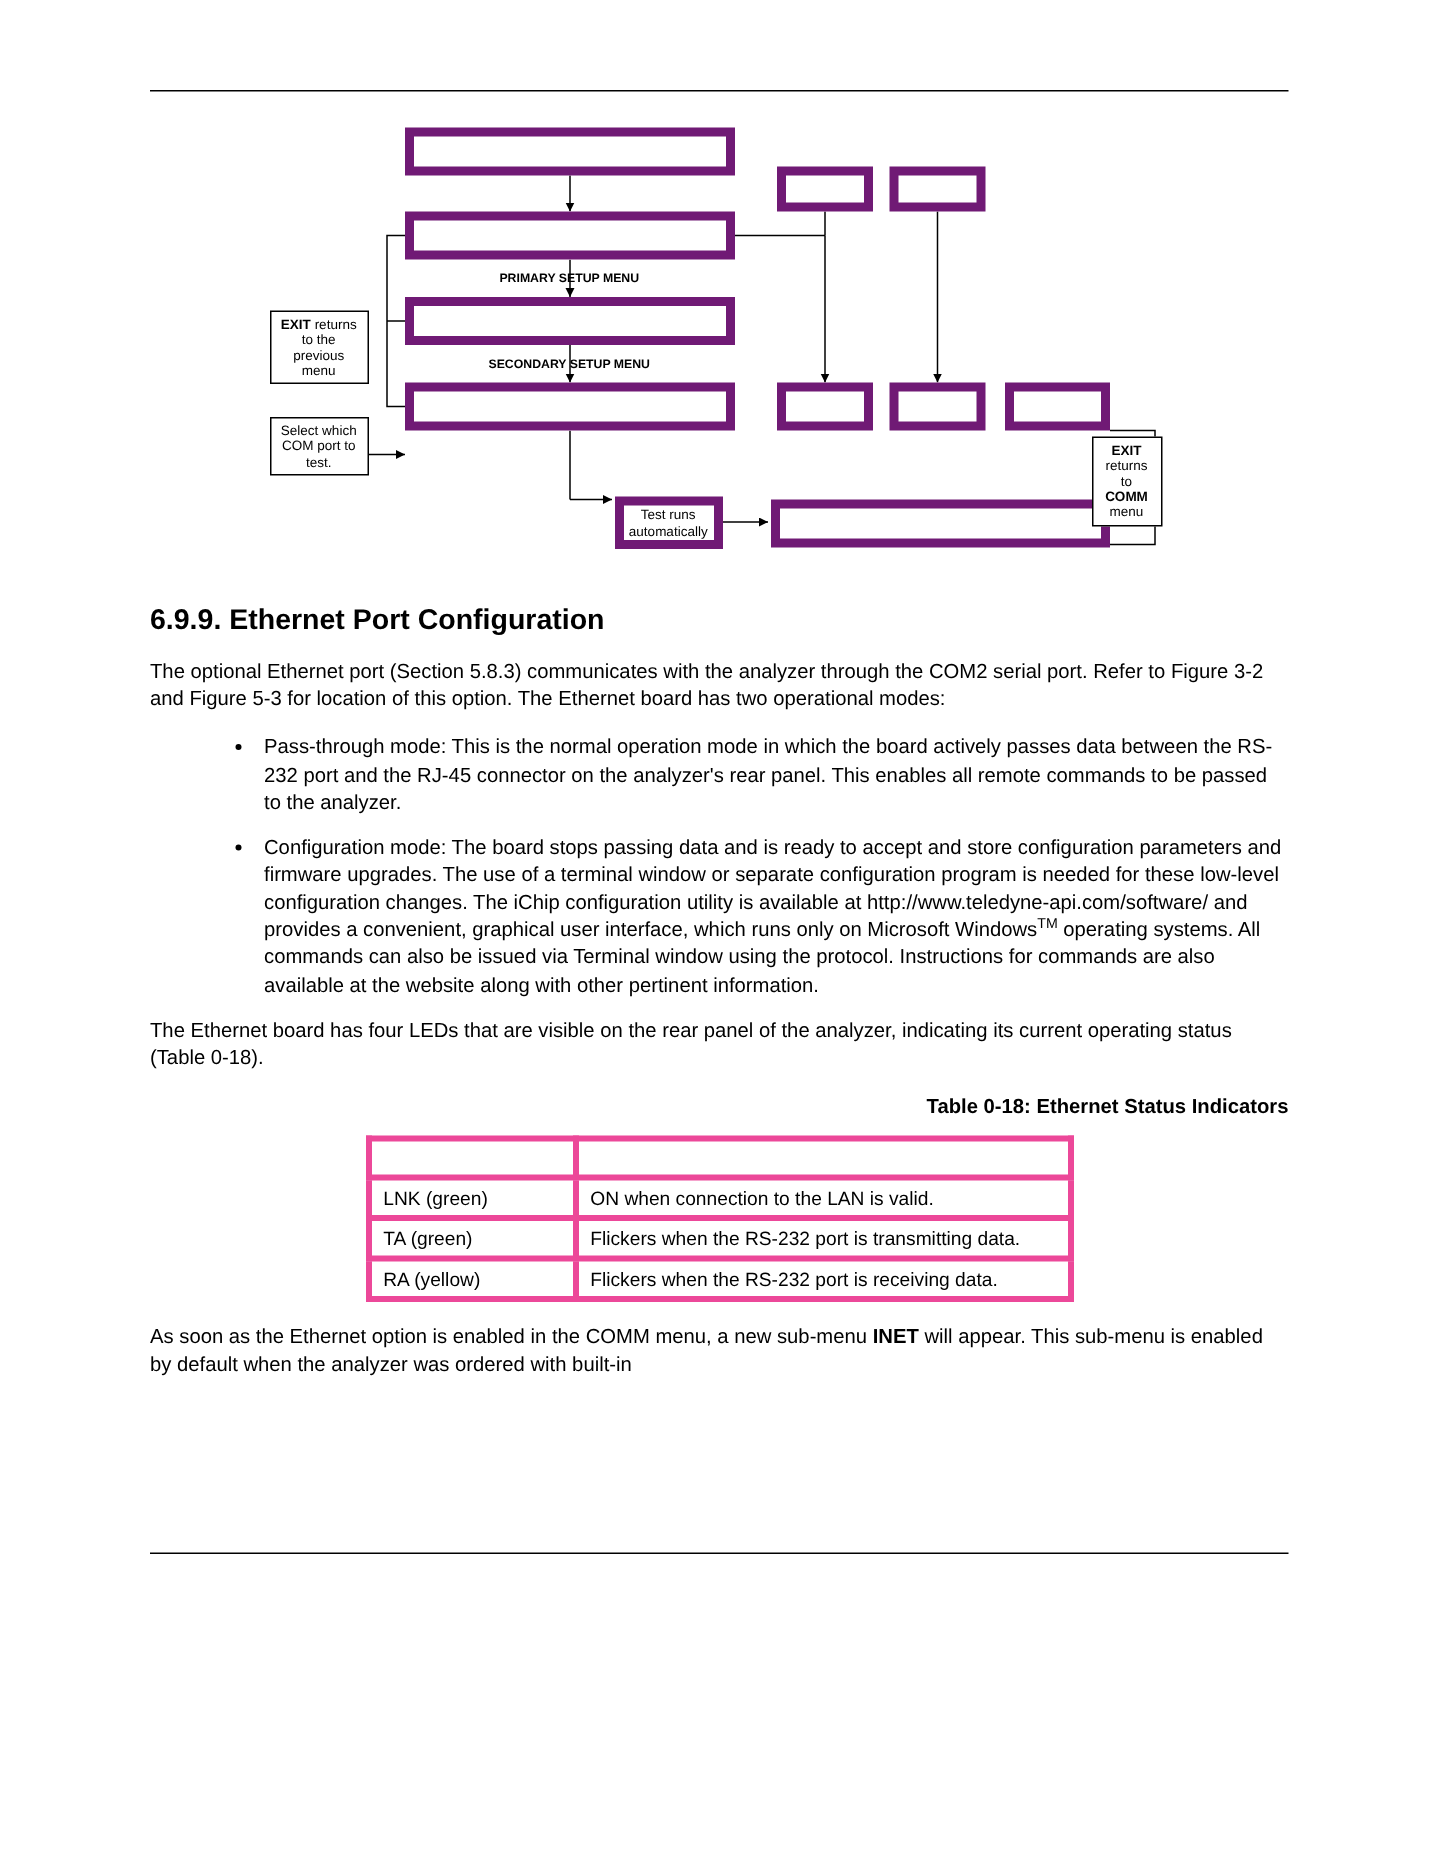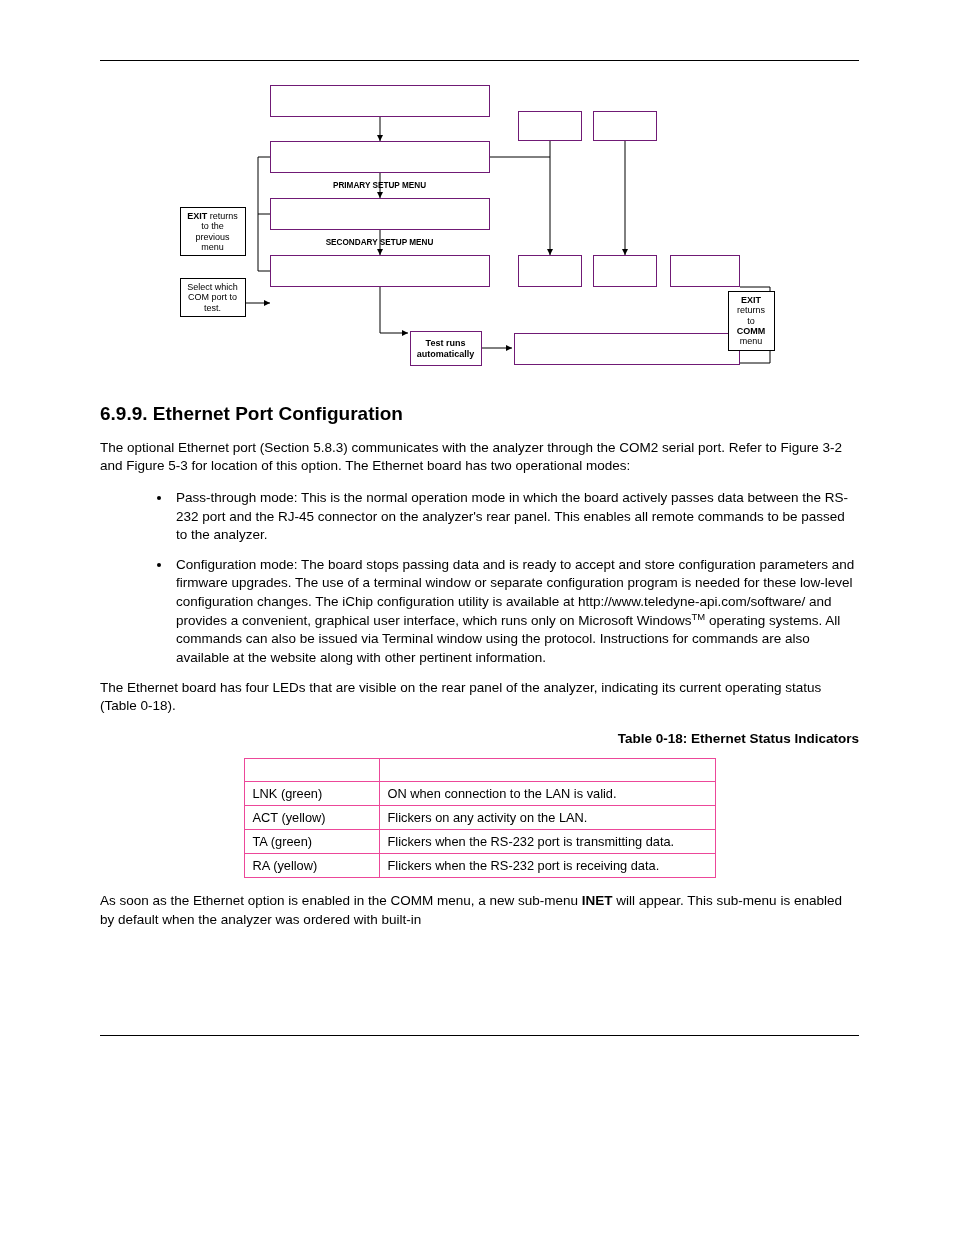--- a/index.html
+++ b/index.html
@@ -27,31 +27,30 @@
     margin: 0 0 14px 0;
   }
   .diagram {
     position: relative;
     width: 600px;
     height: 300px;
     margin: 0 auto 20px auto;
   }
   .dbox {
     position: absolute;
-    border: 1px solid #701a75;
+    border: 6px solid #701a75;
     background: #fff;
     font-size: 9px;
     text-align: center;
     display: flex;
     align-items: center;
     justify-content: center;
     padding: 2px 4px;
     box-sizing: border-box;
     line-height: 1.2;
-    font-weight: bold;
   }
   .side-note {
     position: absolute;
     border: 1px solid #000;
     font-size: 9px;
     text-align: center;
     padding: 3px 4px;
     box-sizing: border-box;
     line-height: 1.15;
     background: #fff;
@@ -100,21 +99,21 @@
     font-size: 13.5px;
     margin: 16px 0 12px 0;
   }
   table.status {
     border-collapse: collapse;
     margin: 0 auto 14px auto;
     width: 472px;
     font-size: 12.8px;
   }
   table.status th, table.status td {
-    border: 1px solid #ec4899;
+    border: 4px solid #ec4899;
     padding: 4px 8px;
     text-align: left;
     vertical-align: top;
   }
   table.status th {
     font-weight: 400;
     height: 14px;
   }
   .col-led { width: 118px; }
   .footer {
@@ -224,24 +223,20 @@
     <tbody>
         <tr>
       <th class="col-led"></th>
       <th></th>
     </tr>
     <tr>
       <td>LNK (green)</td>
       <td>ON when connection to the LAN is valid.</td>
     </tr>
     <tr>
-      <td>ACT (yellow)</td>
-      <td>Flickers on any activity on the LAN.</td>
-    </tr>
-    <tr>
       <td>TA (green)</td>
       <td>Flickers when the RS-232 port is transmitting data.</td>
     </tr>
     <tr>
       <td>RA (yellow)</td>
       <td>Flickers when the RS-232 port is receiving data.</td>
     </tr>
   </tbody>
     </table>
 

